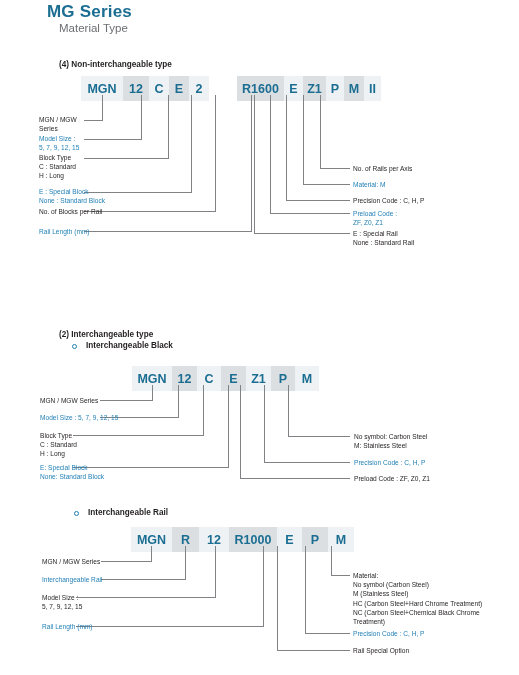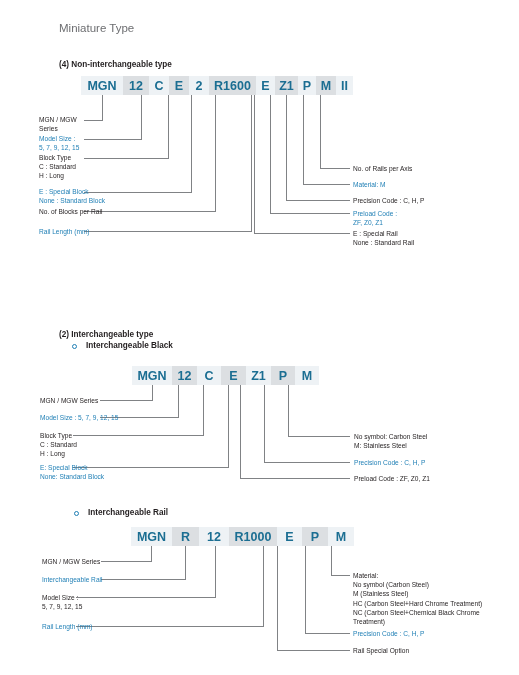--- a/index.html
+++ b/index.html
@@ -28,21 +28,21 @@
   .bullet{
     position:absolute;width:5px;height:5px;border-radius:50%;
     border:1.2px solid #1f7fb5;background:#fff;box-sizing:border-box;
   }
 
   
   .codebar{position:absolute;display:flex;align-items:stretch;height:19px;}
   .cbox{
     display:flex;align-items:center;justify-content:center;
     font-size:12.5px;font-weight:bold;color:#1b6e92;
-    height:19px;box-sizing:border-box;
+    height:25px;box-sizing:border-box;
   }
   .cbox.sh0{background:#eef2f5;}
   .cbox.sh1{background:#dcdfe2;}
 
   
   .ln{position:absolute;background:#808285;}
   .lnh{height:1px;}
   .lnv{width:1px;}
 
   
@@ -50,31 +50,32 @@
     position:absolute;font-size:6.6px;line-height:9.2px;
     color:#231f20;white-space:nowrap;
   }
   .cap.blue{color:#1f7fb5;}
 </style>
 </head>
 <body>
 
 <div class="page">
 
-  <div class="sub-title">Miniature Type</div>
+  <div class="main-title">MG Series</div>
+  <div class="sub-title">Material Type</div>
 
   <div class="sect-head" style="left:59px;top:60px;">(4) Non-interchangeable type</div>
 
   <div class="codebar" style="left:81px;top:76px;">
     <div class="cbox sh0" style="width:42px;">MGN</div>
     <div class="cbox sh1" style="width:26px;">12</div>
     <div class="cbox sh0" style="width:20px;">C</div>
     <div class="cbox sh1" style="width:20px;">E</div>
     <div class="cbox sh0" style="width:20px;">2</div>
-    <div class="cbox sh1" style="width:47px;">R1600</div>
+    <div class="cbox sh1" style="width:47px;margin-left:28px;">R1600</div>
     <div class="cbox sh0" style="width:19px;">E</div>
     <div class="cbox sh1" style="width:23px;">Z1</div>
     <div class="cbox sh0" style="width:18px;">P</div>
     <div class="cbox sh1" style="width:20px;">M</div>
     <div class="cbox sh0" style="width:17px;">II</div>
   </div>
 
   <div class="ln lnv" style="left:102px;top:95px;height:25px;"></div>
   <div class="ln lnh" style="left:84px;top:120px;width:19px;"></div>
 

